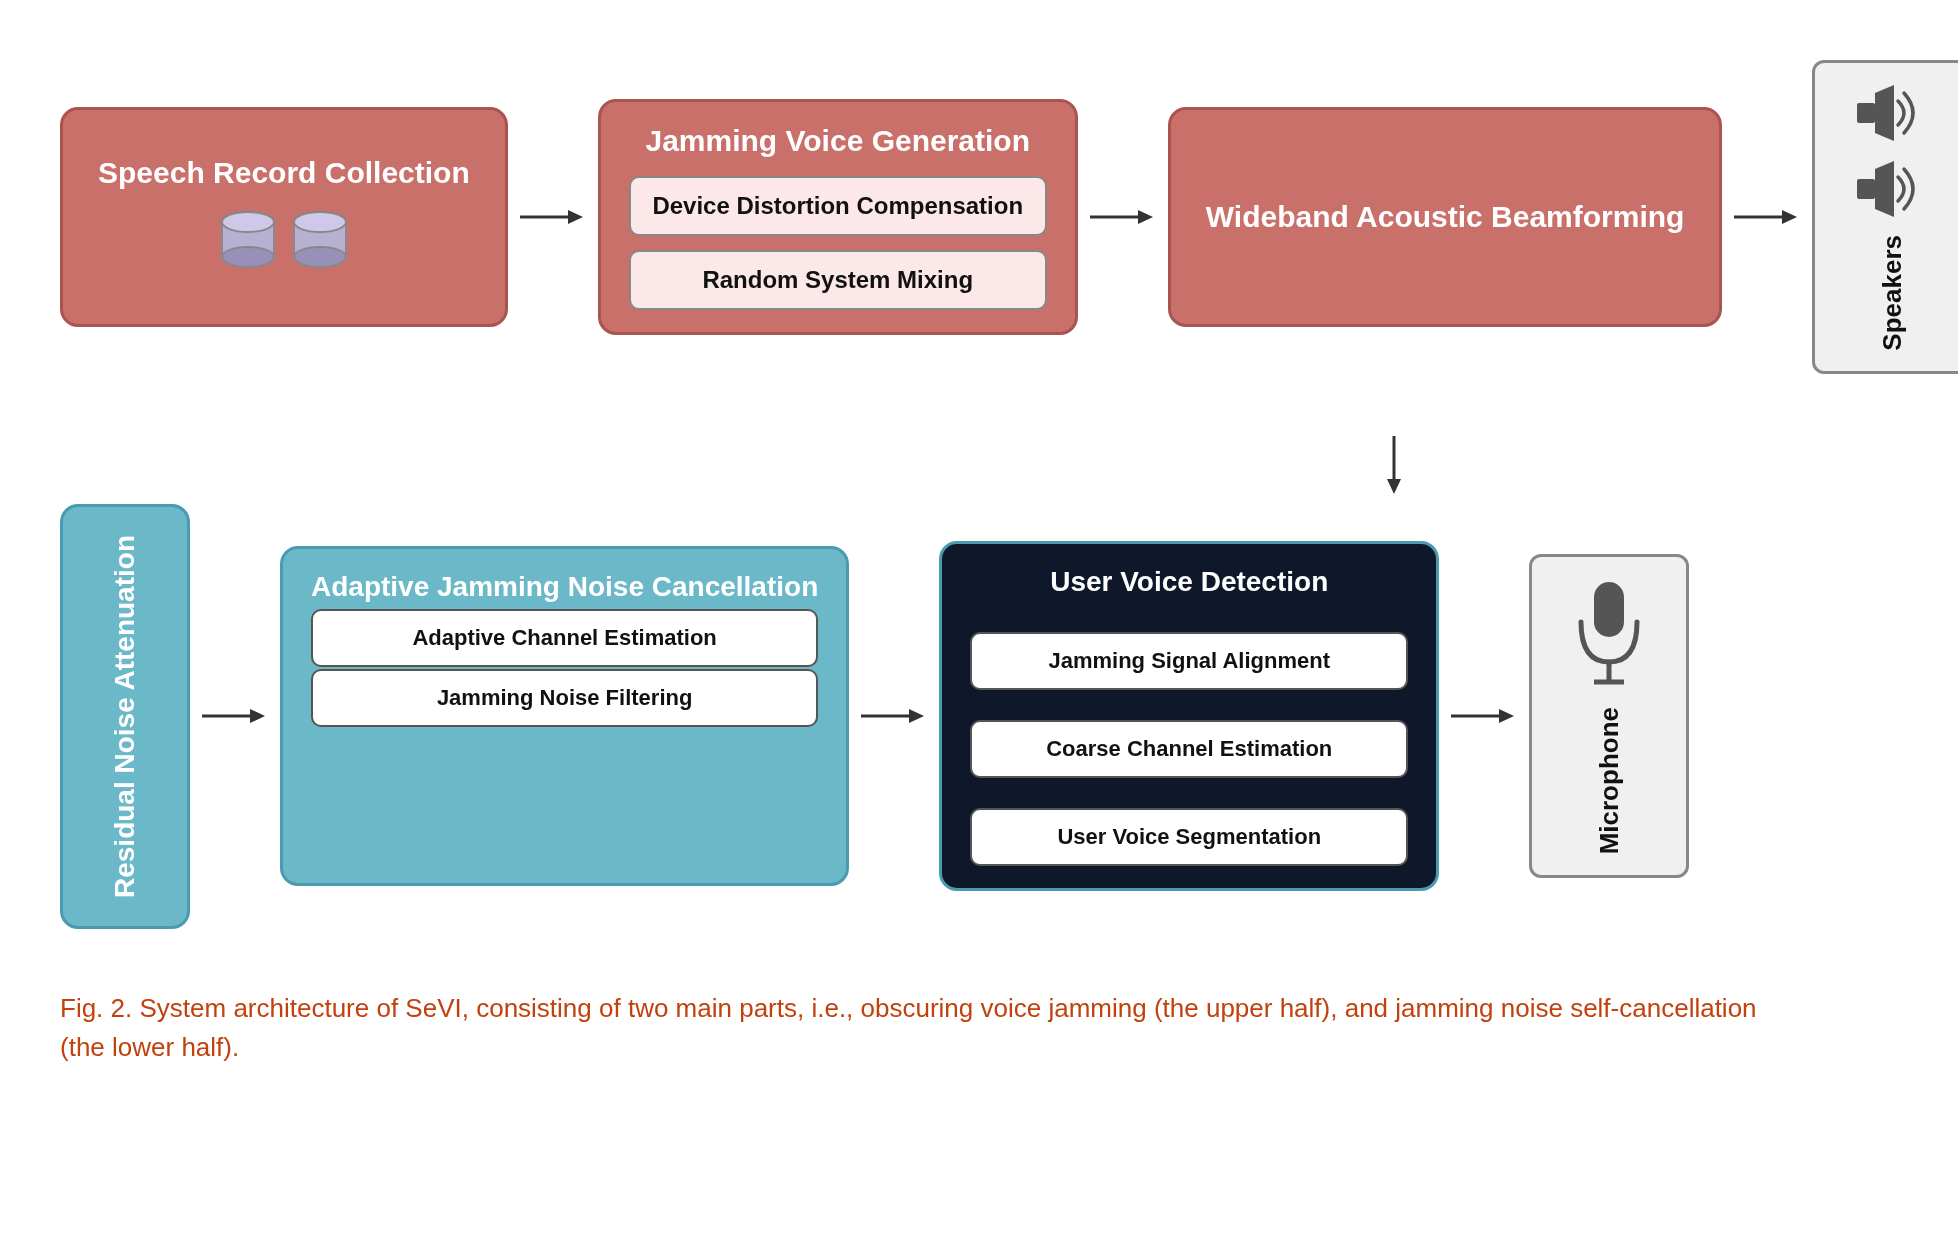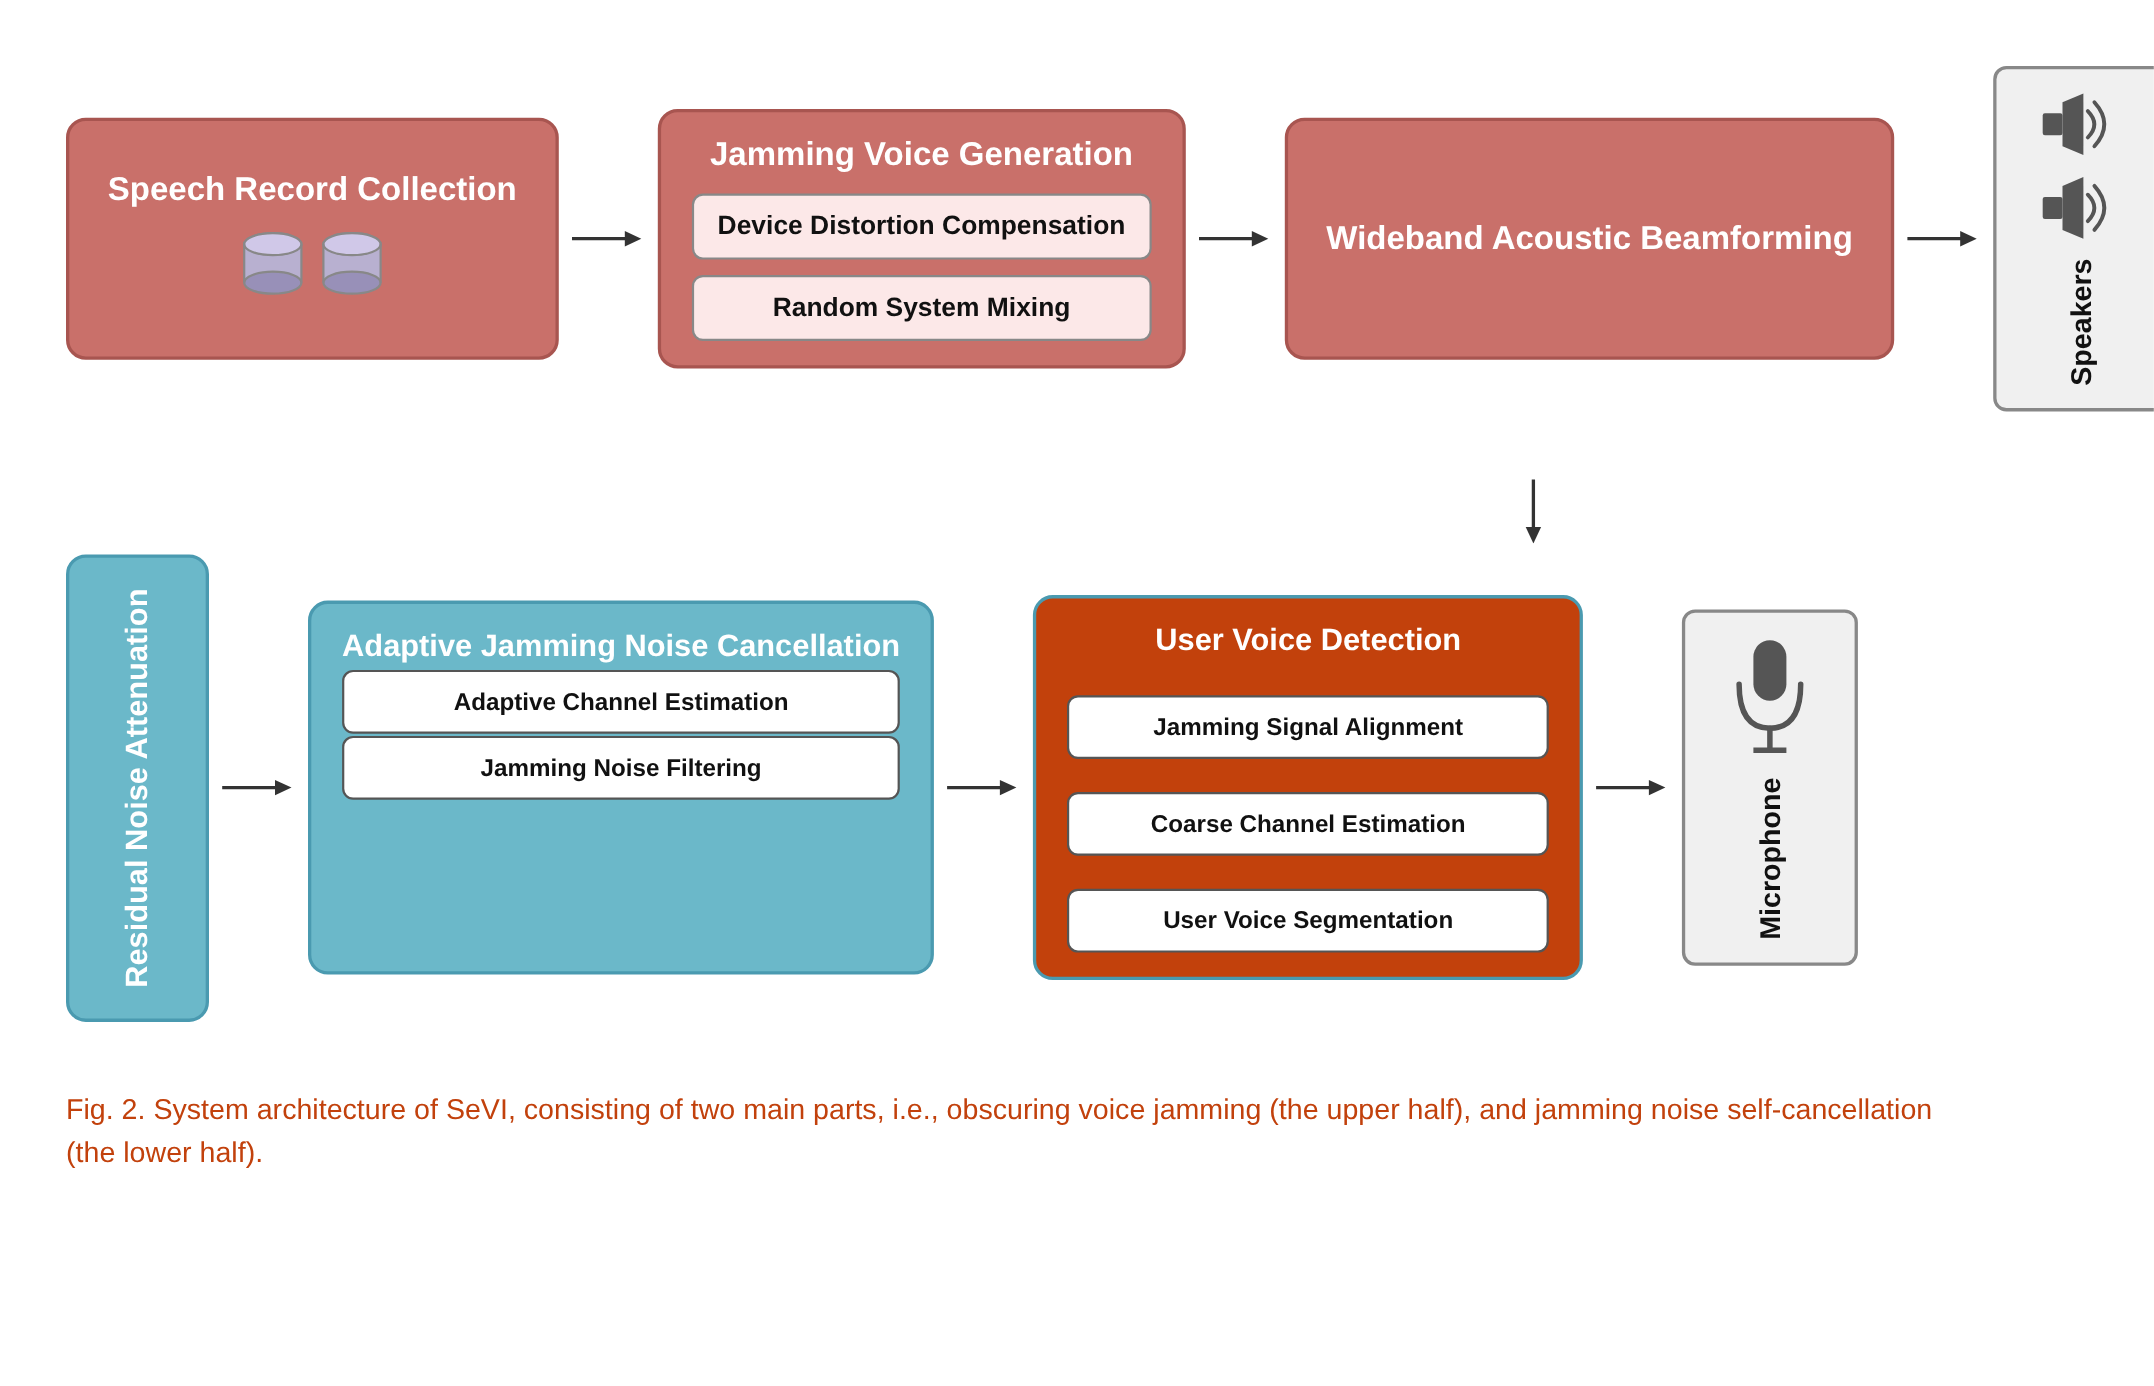--- a/index.html
+++ b/index.html
@@ -199,21 +199,21 @@
     .adaptive-box .outer-title {
       color: white;
       font-size: 28px;
       font-weight: bold;
       text-align: center;
       margin-bottom: 4px;
     }
 
     
     .user-voice-box {
-      background: #c2410c;
+      background: #0f172a;
       border: 3px solid #4a9ab0;
       border-radius: 18px;
       padding: 22px 28px;
       min-width: 500px;
       min-height: 340px;
       display: flex;
       flex-direction: column;
       gap: 30px;
       flex-shrink: 0;
     }

